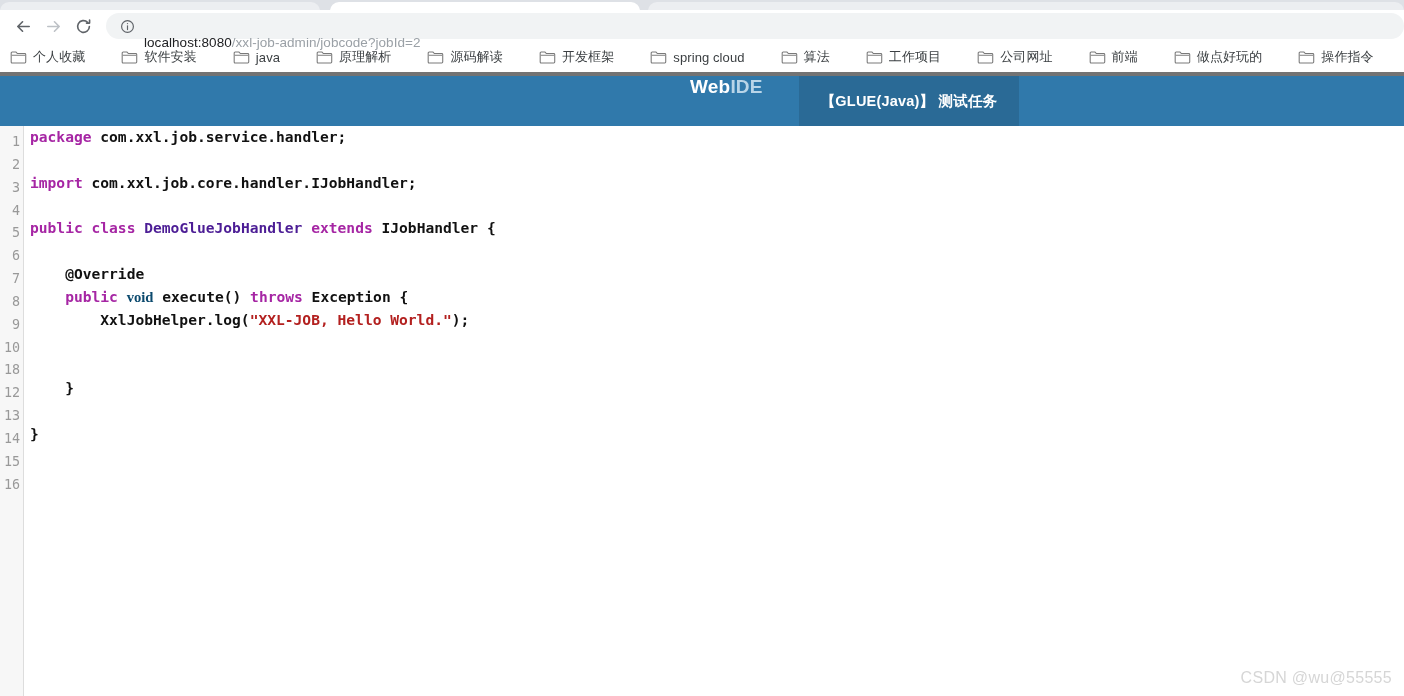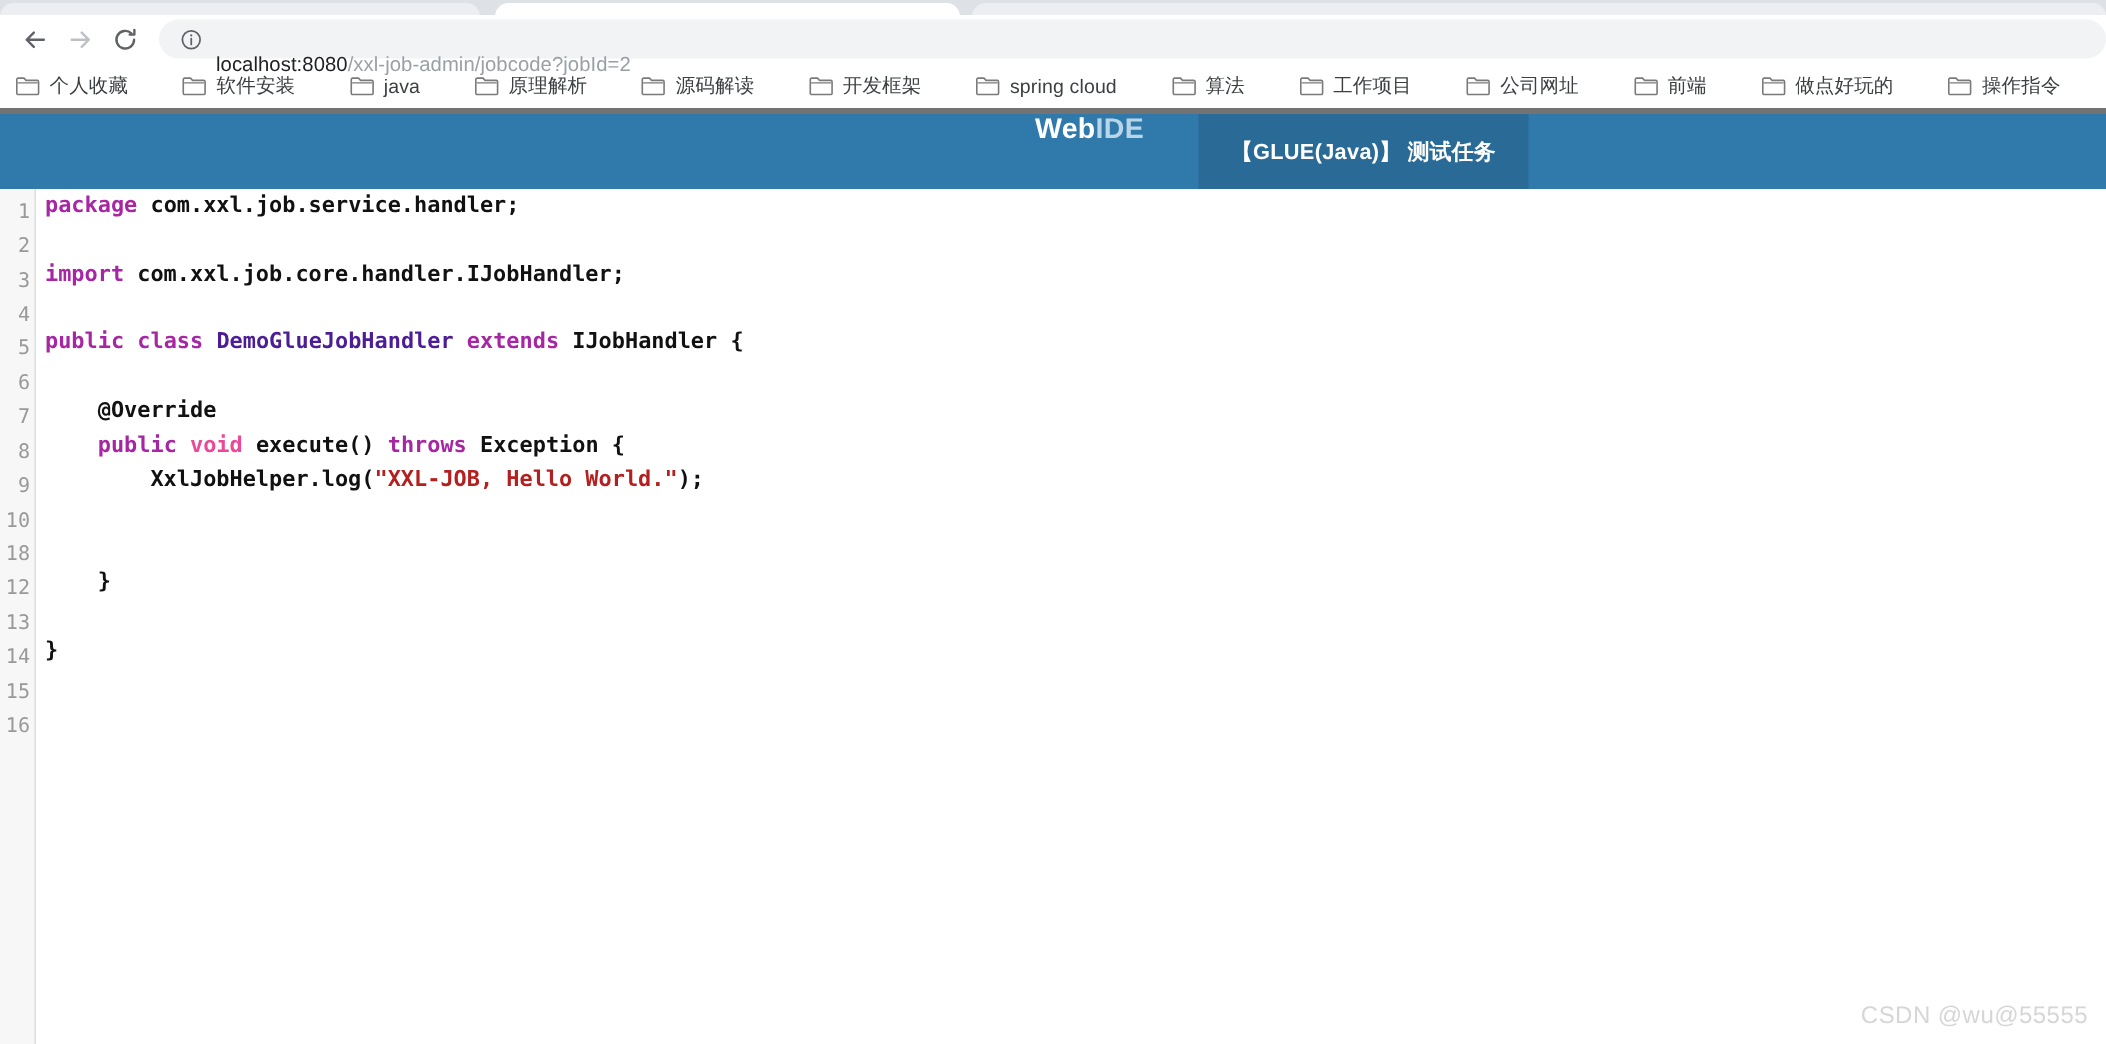--- a/index.html
+++ b/index.html
@@ -197,21 +197,21 @@
     box-sizing: border-box;
   }
   .code-line {
     height: 22.85px;
     line-height: 22.85px;
     white-space: pre;
     font-weight: bold;
     color: #111111;
   }
   .tok-kw   { color: #a626a4; }
-  .tok-type { color: #ec4899; }
+  .tok-type { color: #0c4a6e; font-family: Liberation Serif, serif; }
   .tok-cls  { color: #4c1d95; }
   .tok-str  { color: #b3201f; }
   .tok-plain{ color: #111111; }
   .tok-ann  { color: #111111; }
 
   .watermark {
     position: absolute;
     right: 12px;
     bottom: 10px;
     font-size: 16px;

